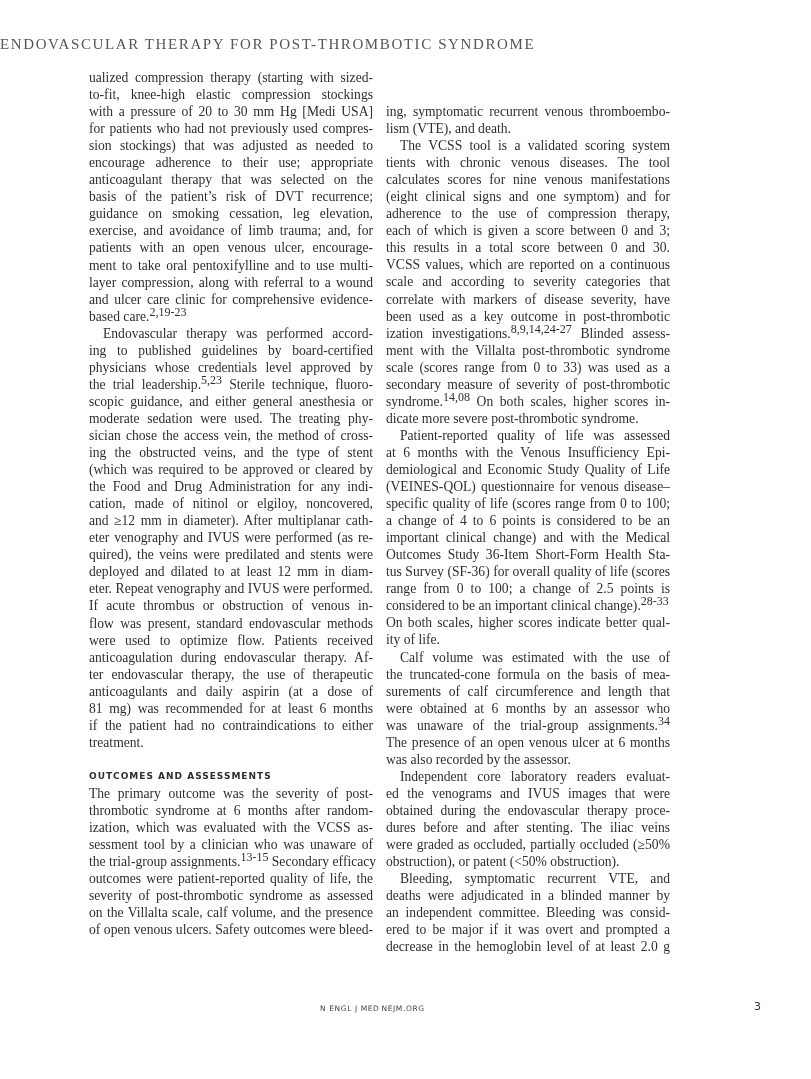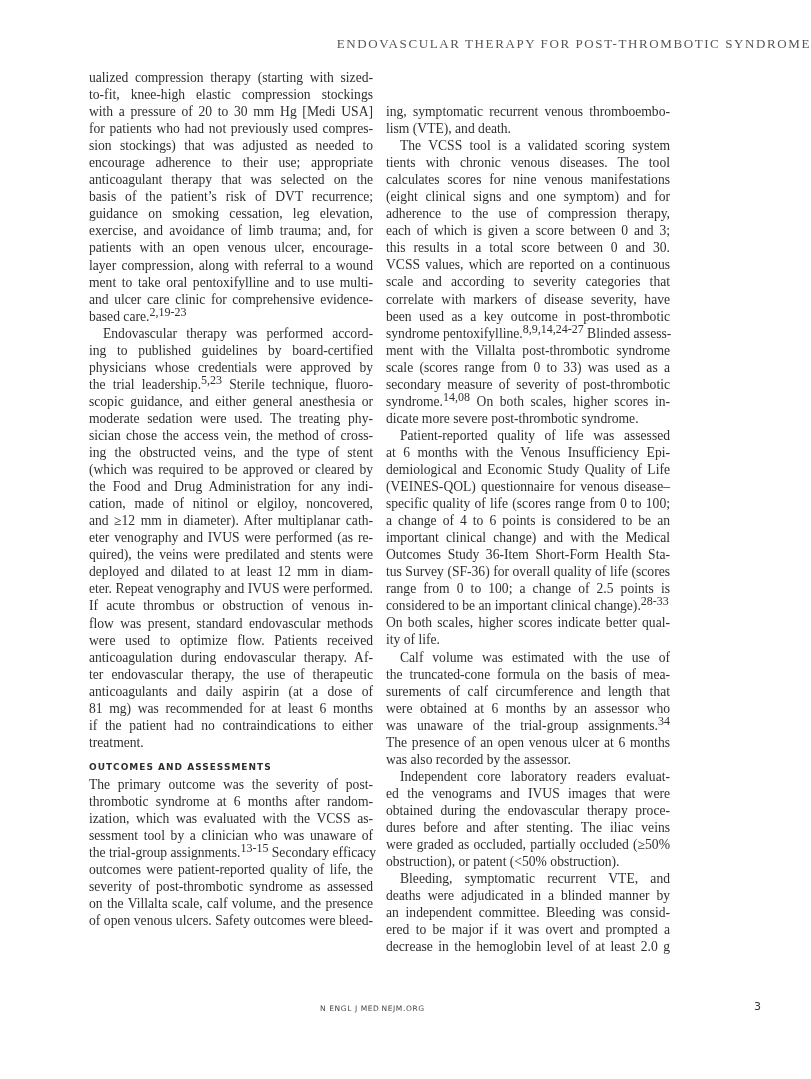--- a/index.html
+++ b/index.html
@@ -1,37 +1,37 @@
 <!DOCTYPE html>
 <html><head>
 <meta charset="utf-8">
 <style>
   html, body { margin: 0; padding: 0; background: #ffffff; }
   body { width: 811px; height: 1079px; position: relative; overflow: hidden; color: #2b2b2b; }
   .running-head {
-    position: absolute; top: 36px; left: 0; width: 811px; text-align: right;
-    font-family: "Liberation Serif", serif; font-size: 13px; letter-spacing: 1.6px;
+    position: absolute; top: 36px; left: 0; width: 811px; text-align: left;
+    font-family: "Liberation Serif", serif; font-size: 15px; letter-spacing: 1.6px;
     color: #555; text-transform: uppercase;
   }
   .col {
     position: absolute; top: 69px; width: 284px;
     font-family: "Liberation Serif", serif; font-size: 13.6px; line-height: 17.05px;
     color: #2e2e2e;
   }
   .col.left { left: 89px; }
   .col.right { left: 386px; margin-top: 34px; }
   .line {
     display: block; height: 17.05px; white-space: nowrap;
     text-align: justify; text-align-last: justify;
   }
   .line.last { text-align-last: left; }
   .line.indent { padding-left: 14px; }
   sup { font-size: 12px; line-height: 0; vertical-align: 5px; }
   .section-head {
-    display: block; height: 17px; margin-top: 8px;
+    display: block; height: 17px; margin-top: 17px;
     font-family: "DejaVu Sans", sans-serif; font-weight: bold; font-size: 9px;
     letter-spacing: 1px; line-height: 17px; color: #2e2e2e; text-transform: uppercase;
   }
   .footer-journal {
     position: absolute; top: 1004px; left: 320px;
     font-family: "DejaVu Sans", sans-serif; font-size: 7.5px; letter-spacing: 0.6px; color: #444;
   }
   .footer-journal span + span { margin-left: 2px; }
   .page-number {
     position: absolute; top: 1000px; left: 754px;
@@ -50,30 +50,30 @@
     <span class="line">to-fit, knee-high elastic compression stockings</span>
     <span class="line">with a pressure of 20 to 30 mm Hg [Medi USA]</span>
     <span class="line">for patients who had not previously used compres-</span>
     <span class="line">sion stockings) that was adjusted as needed to</span>
     <span class="line">encourage adherence to their use; appropriate</span>
     <span class="line">anticoagulant therapy that was selected on the</span>
     <span class="line">basis of the patient’s risk of DVT recurrence;</span>
     <span class="line">guidance on smoking cessation, leg elevation,</span>
     <span class="line">exercise, and avoidance of limb trauma; and, for</span>
     <span class="line">patients with an open venous ulcer, encourage-</span>
+    <span class="line">ment to take oral pentoxifylline and to use multi-</span>
     <span class="line">layer compression, along with referral to a wound</span>
-    <span class="line">ment to take oral pentoxifylline and to use multi-</span>
     <span class="line">and ulcer care clinic for comprehensive evidence-</span>
     <span class="line last"><span>based care.</span><sup>2,19-23</sup></span>
   </div>
 
   <div>
     <span class="line indent">Endovascular therapy was performed accord-</span>
     <span class="line">ing to published guidelines by board-certified</span>
-    <span class="line">physicians whose credentials were approved by</span>
+    <span class="line">physicians whose credentials level approved by</span>
     <span class="line"><span>the trial leadership.</span><sup>5,23</sup><span> Sterile technique, fluoro-</span></span>
     <span class="line">scopic guidance, and either general anesthesia or</span>
     <span class="line">moderate sedation were used. The treating phy-</span>
     <span class="line">sician chose the access vein, the method of cross-</span>
     <span class="line">ing the obstructed veins, and the type of stent</span>
     <span class="line">(which was required to be approved or cleared by</span>
     <span class="line">the Food and Drug Administration for any indi-</span>
     <span class="line">cation, made of nitinol or elgiloy, noncovered,</span>
     <span class="line">and ≥12 mm in diameter). After multiplanar cath-</span>
     <span class="line">eter venography and IVUS were performed (as re-</span>
@@ -115,21 +115,21 @@
     <span class="line">tients with chronic venous diseases. The tool</span>
     <span class="line">calculates scores for nine venous manifestations</span>
     <span class="line">(eight clinical signs and one symptom) and for</span>
     <span class="line">adherence to the use of compression therapy,</span>
     <span class="line">each of which is given a score between 0 and 3;</span>
     <span class="line">this results in a total score between 0 and 30.</span>
     <span class="line">VCSS values, which are reported on a continuous</span>
     <span class="line">scale and according to severity categories that</span>
     <span class="line">correlate with markers of disease severity, have</span>
     <span class="line">been used as a key outcome in post-thrombotic</span>
-    <span class="line"><span>syndrome pentoxifylline.</span><sup>8,9,14,24-27</sup><span> Blinded assess-</span></span>
+    <span class="line"><span>ization investigations.</span><sup>8,9,14,24-27</sup><span> Blinded assess-</span></span>
     <span class="line">ment with the Villalta post-thrombotic syndrome</span>
     <span class="line">scale (scores range from 0 to 33) was used as a</span>
     <span class="line">secondary measure of severity of post-thrombotic</span>
     <span class="line"><span>syndrome.</span><sup>14,08</sup><span> On both scales, higher scores in-</span></span>
     <span class="line last">dicate more severe post-thrombotic syndrome.</span>
   </div>
   <div>
     <span class="line indent">Patient-reported quality of life was assessed</span>
     <span class="line">at 6 months with the Venous Insufficiency Epi-</span>
     <span class="line">demiological and Economic Study Quality of Life</span>

